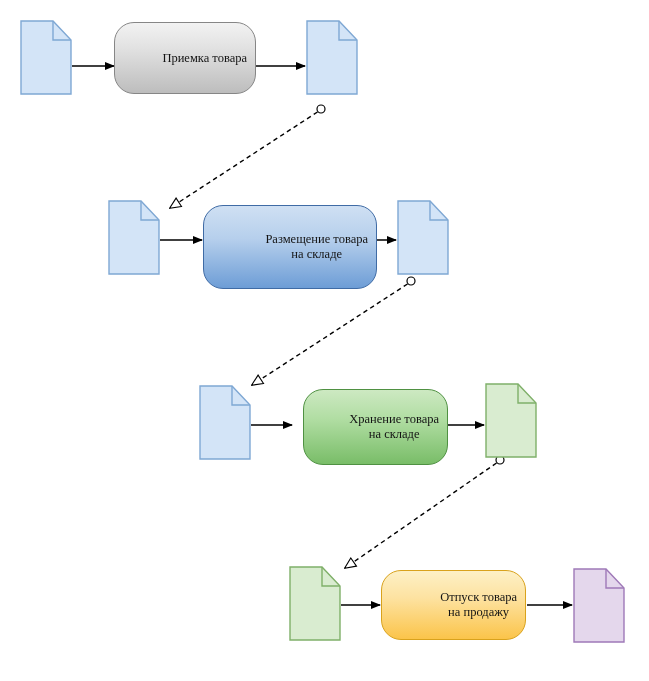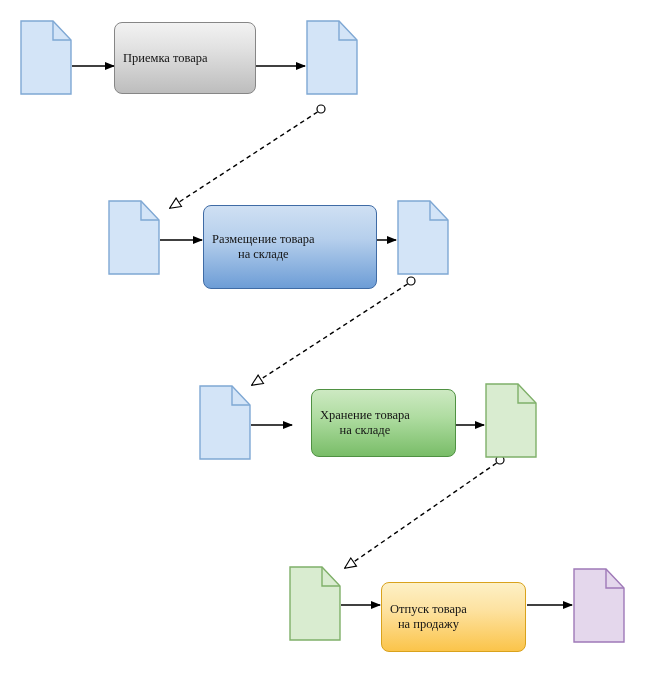--- a/index.html
+++ b/index.html
@@ -29,26 +29,26 @@
   .doc {
     position: absolute;
   }
   .doc svg {
     display: block;
   }
   
   .process {
     position: absolute;
     box-sizing: border-box;
-    border-radius: 8px;
+    border-radius: 20px;
     border-width: 1px;
     border-style: solid;
     display: flex;
     align-items: center;
-    justify-content: flex-start;
+    justify-content: flex-end;
     text-align: center;
     line-height: 1.2;
     color: #141414;
     font-size: 12.5px;
     padding: 4px 8px;
   }
   .process-label {
     white-space: pre-line;
     display: block;
   }
@@ -60,21 +60,20 @@
     background: linear-gradient(to bottom, #cfe0f3 0%, #b6cfec 40%, #6d9dd6 100%);
     border-color: #3f6ba5;
   }
   .proc-green {
     background: linear-gradient(to bottom, #cde9c2 0%, #b0dda2 40%, #79bd68 100%);
     border-color: #4f9142;
   }
   .proc-amber {
     background: linear-gradient(to bottom, #fdf0c6 0%, #fde2a0 40%, #fbc44a 100%);
     border-color: #d9a21c;
-    margin-top: 12px;
   }
 </style>
 </head>
 <body>
 
 <div id="diagram-root">
 
   <svg id="connector-layer" viewBox="0 0 649 681" width="649" height="681" xmlns="http://www.w3.org/2000/svg">
     <defs>
       <marker id="arrowFilled" markerWidth="10" markerHeight="10" refX="9" refY="4" orient="auto" markerUnits="userSpaceOnUse">
@@ -166,21 +165,21 @@
     </svg>
   </div>
 
   <div class="doc" style="left:199px; top:385px;">
     <svg width="52" height="75" viewBox="0 0 52 75" xmlns="http://www.w3.org/2000/svg">
       <path d="M1,1 L33,1 L51,20 L51,74 L1,74 Z" fill="#d3e4f7" stroke="#7fa8d4" stroke-width="1.4"></path>
       <path d="M33,1 L33,20 L51,20" fill="none" stroke="#7fa8d4" stroke-width="1.4"></path>
     </svg>
   </div>
 
-  <div class="process proc-green" style="left:311px; top:389px; width:145px; height:68px;">
+  <div class="process proc-green" style="left:303px; top:389px; width:145px; height:76px;">
     <span class="process-label">Хранение товара
 на складе</span>
   </div>
 
   <div class="doc" style="left:485px; top:383px;">
     <svg width="52" height="75" viewBox="0 0 52 75" xmlns="http://www.w3.org/2000/svg">
       <path d="M1,1 L33,1 L51,20 L51,74 L1,74 Z" fill="#d9ecd0" stroke="#7fb069" stroke-width="1.4"></path>
       <path d="M33,1 L33,20 L51,20" fill="none" stroke="#7fb069" stroke-width="1.4"></path>
     </svg>
   </div>

